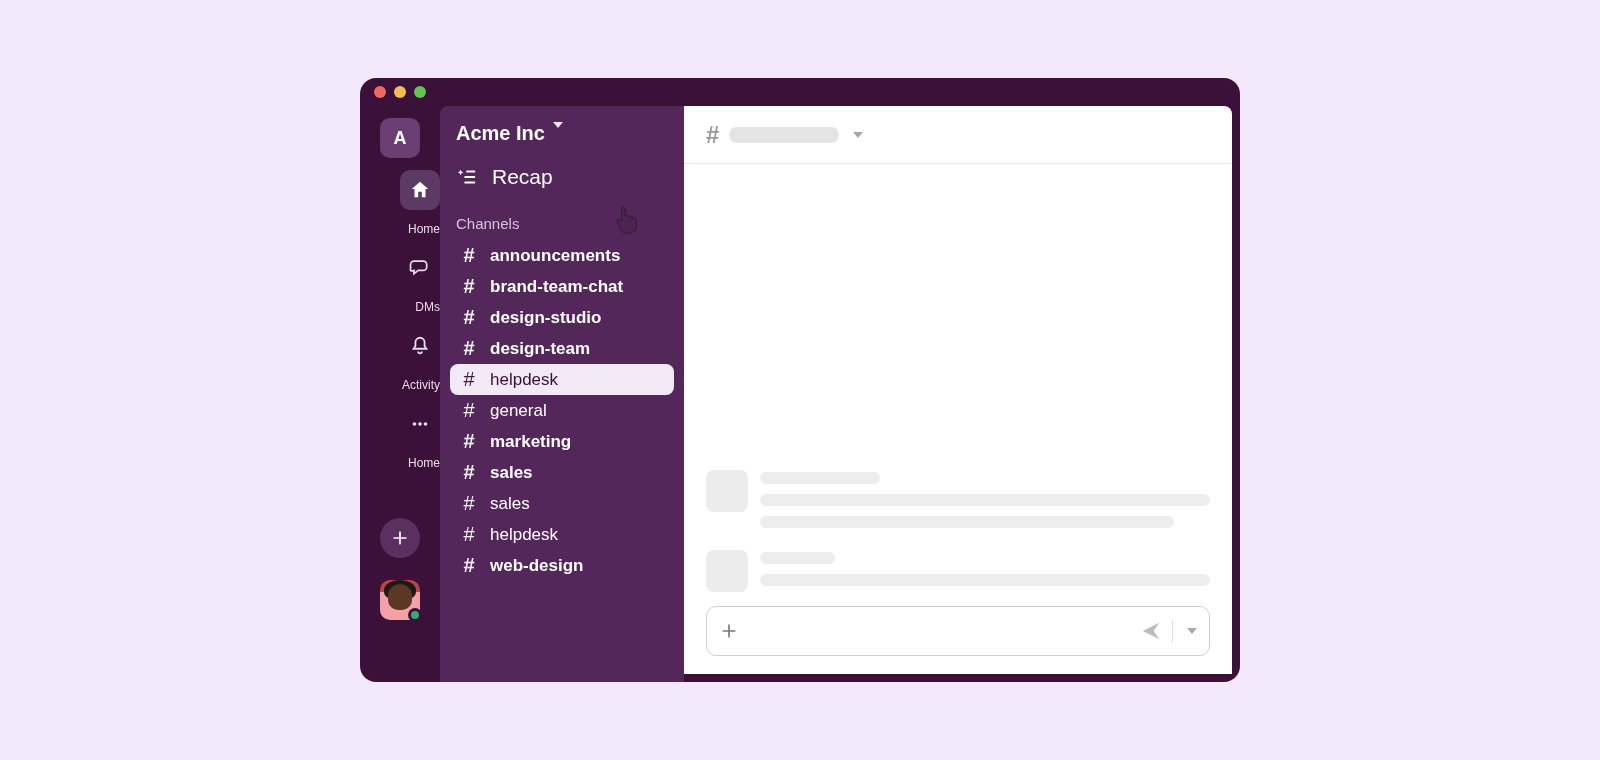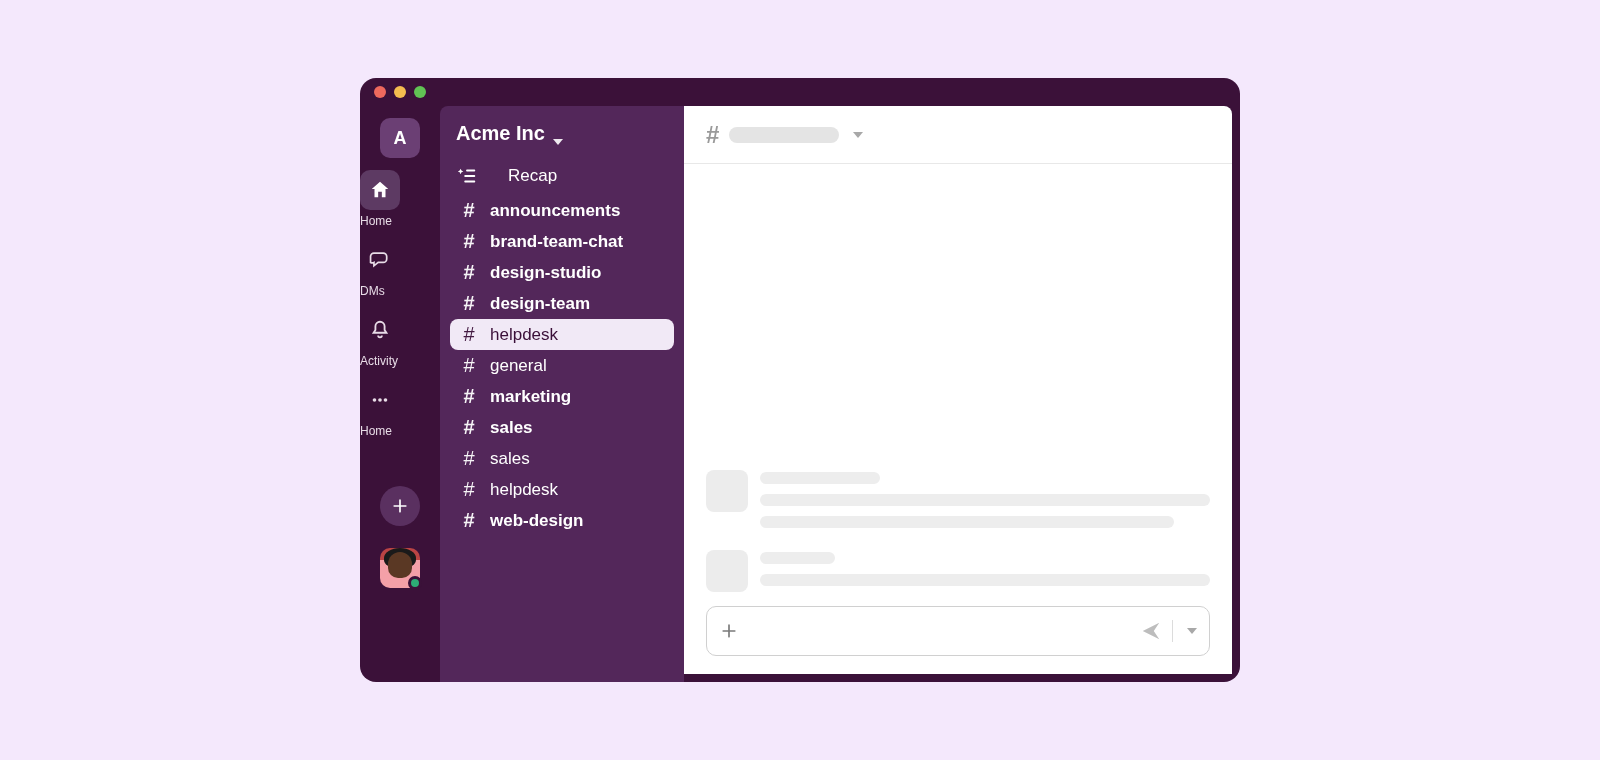--- a/index.html
+++ b/index.html
@@ -49,22 +49,22 @@
     color: #fff;
     font-weight: 700;
     font-size: 18px;
     display: flex;
     align-items: center;
     justify-content: center;
   }
   .rail-item {
     display: flex;
     flex-direction: column;
-    align-items: flex-start;
-    gap: 4px;
+    align-items: flex-end;
+    gap: 12px;
     color: #e8dce7;
     font-size: 12px;
     width: 100%;
     cursor: pointer;
   }
   .rail-icon {
     width: 40px; height: 40px;
     border-radius: 10px;
     display: flex;
     align-items: center;
@@ -117,40 +117,40 @@
   .sidebar {
     width: 244px;
     background: #53275a;
     border-radius: 8px 0 0 0;
     padding: 12px 10px;
     color: #fff;
     position: relative;
   }
   .ws-title {
     display: flex;
-    align-items: flex-end;
+    align-items: flex-start;
     gap: 8px;
     font-weight: 800;
     font-size: 20px;
     padding: 4px 6px 12px 6px;
     cursor: pointer;
   }
   .chev {
     width: 0; height: 0;
     border-left: 5px solid transparent;
     border-right: 5px solid transparent;
     border-top: 6px solid #fff;
     opacity: .9;
   }
   .recap {
     display: flex;
     align-items: center;
-    gap: 30px;
+    gap: 14px;
     padding: 8px 6px;
-    font-size: 17px;
+    font-size: 21px;
     cursor: pointer;
   }
   .section-hdr {
     font-size: 15px;
     color: #d6c5d7;
     padding: 18px 6px 8px 6px;
     position: relative;
     cursor: pointer;
   }
   .cursor-hand {
@@ -297,20 +297,26 @@
       </div>
 
       <div class="recap">
         <svg width="22" height="22" viewBox="0 0 24 24">
           <path fill="#fff" d="M5 4l1 2 2 1-2 1-1 2-1-2-2-1 2-1z"></path>
           <path stroke="#fff" stroke-width="2" stroke-linecap="round" d="M12 6h8M10 12h10M10 18h10"></path>
         </svg>
         <span>Recap</span>
       </div>
 
+      <div class="section-hdr">
+        <span>Channels</span>
+        <svg class="cursor-hand" viewBox="0 0 32 36">
+          <path fill="#4a2450" stroke="#2f1530" stroke-width="1" d="M10 4c1 0 2 1 2 2v8l2-1c1 0 2 1 2 2l2-1c1 0 2 1 2 2l2 0c1 0 2 1 2 2v6c0 4-3 8-8 8h-3c-4 0-6-3-7-6l-3-7c0-1 1-2 2-2l3 2V6c0-1 1-2 2-2z"></path>
+        </svg>
+      </div>
 
       <div id="channel-list">
           <div class="ch-item bold">
             <span class="hash">#</span>
             <span>announcements</span>
           </div>
           <div class="ch-item bold">
             <span class="hash">#</span>
             <span>brand-team-chat</span>
           </div>

